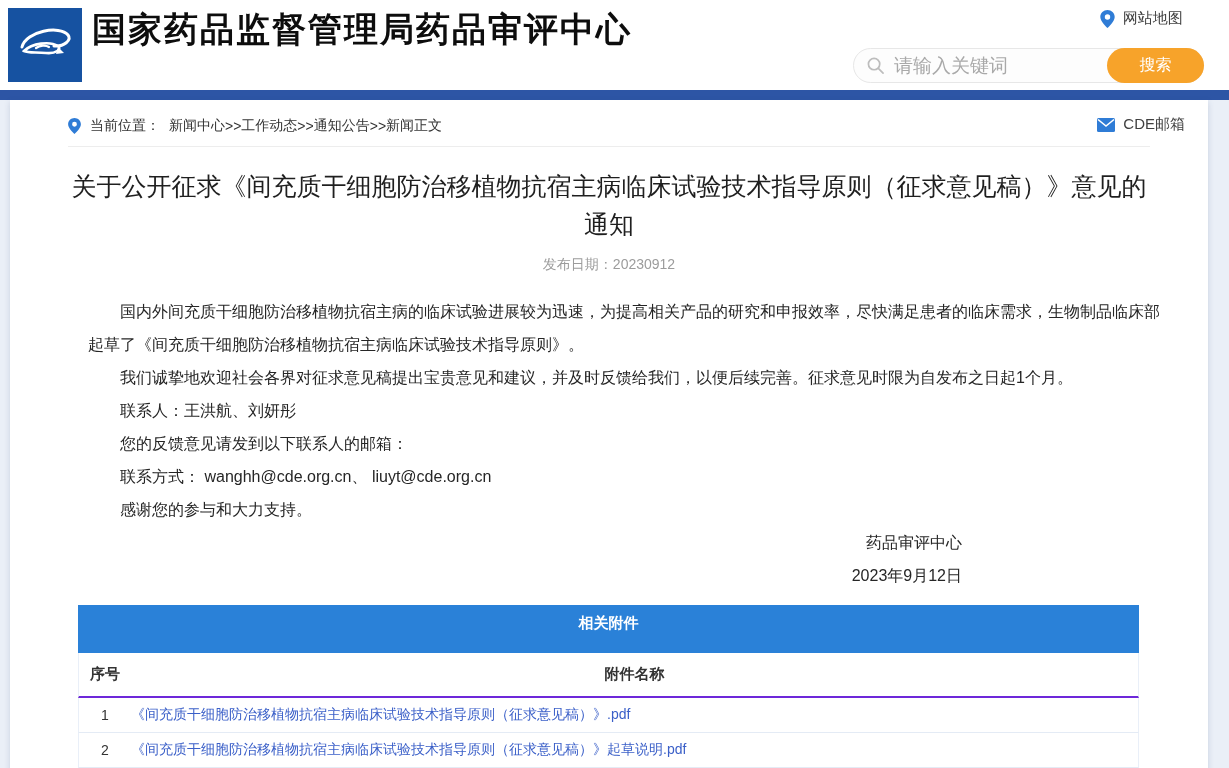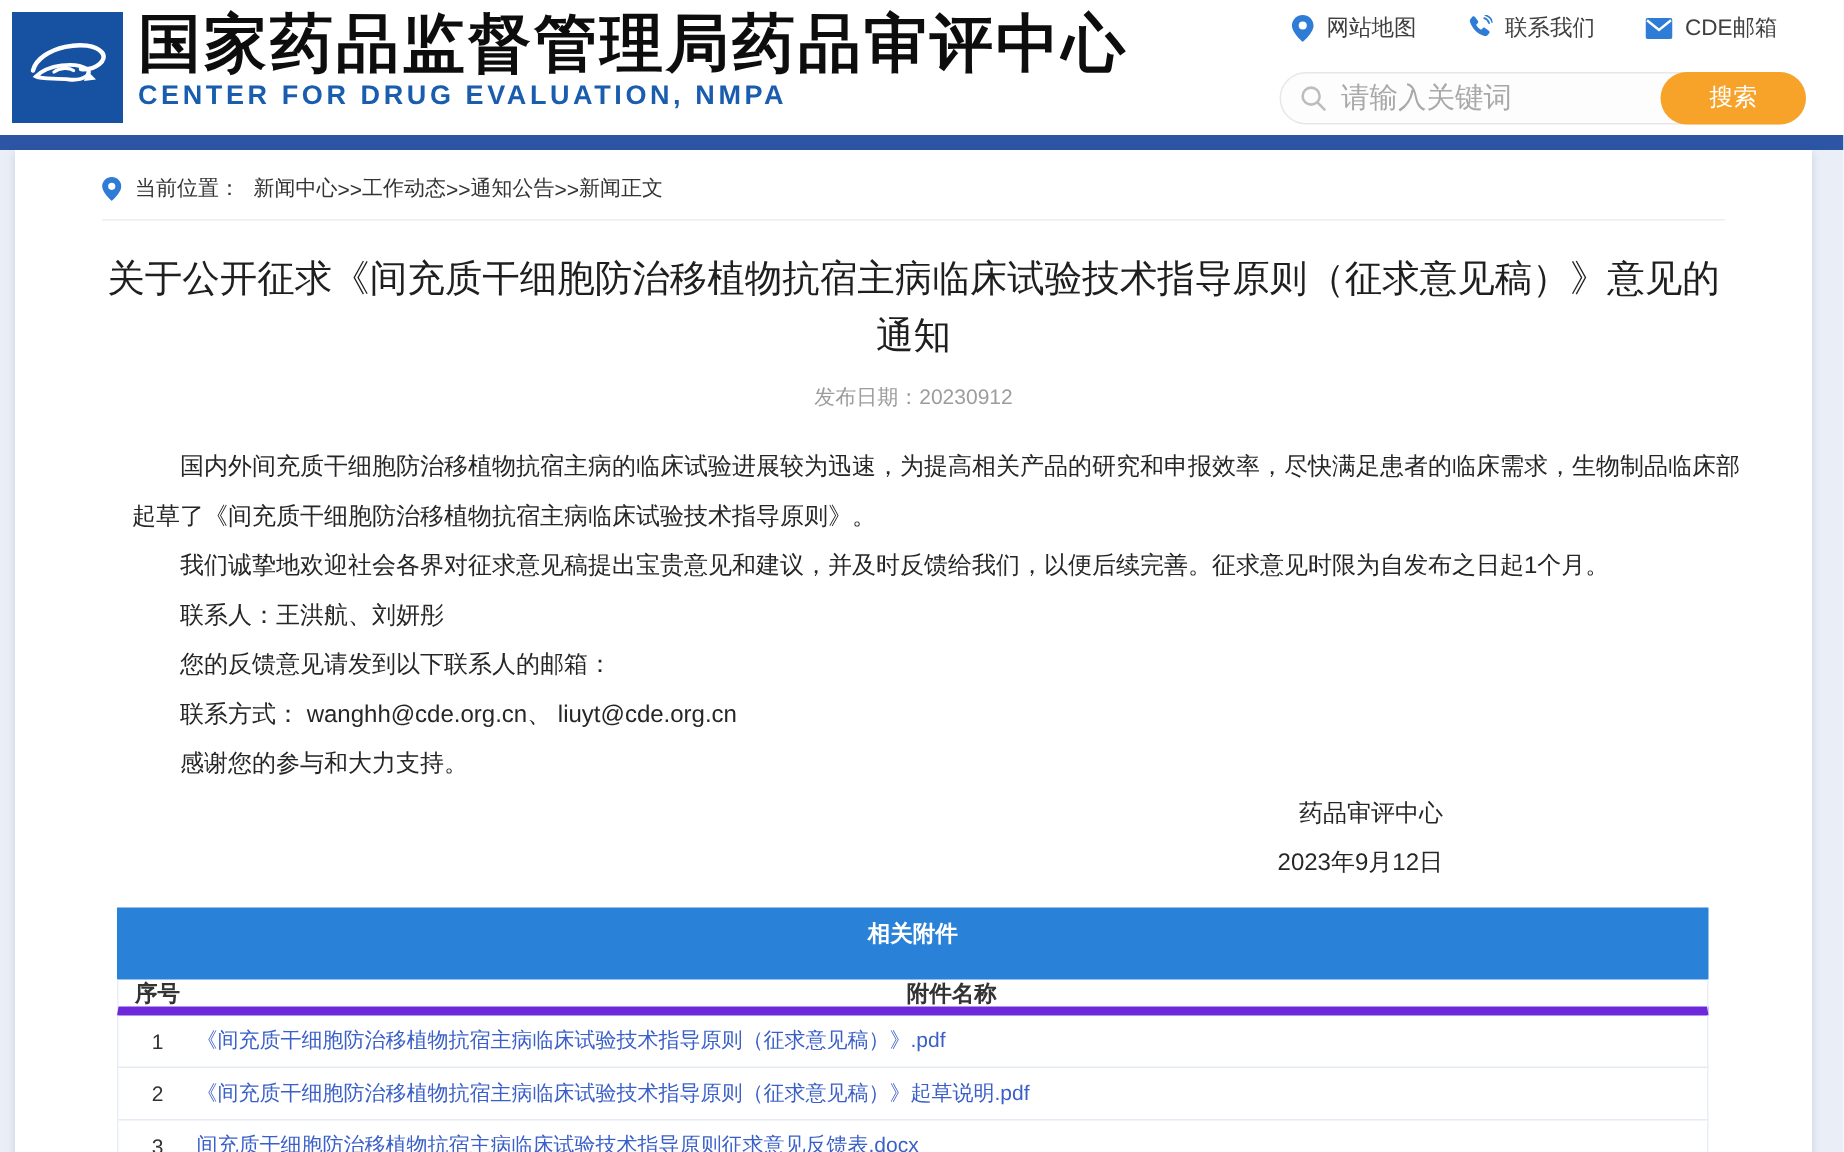--- a/index.html
+++ b/index.html
@@ -13,30 +13,30 @@
   }
 
   
   .header { position:relative; width:1229px; height:90px; background:#ffffff; }
   .logo {
     position:absolute; left:8px; top:8px; width:74px; height:74px;
     background:#1652a1; display:flex; align-items:center; justify-content:center;
   }
   .brand { position:absolute; left:92px; top:9px; }
   .brand-cn {
-    font-size:42px; font-weight:700; color:#0d0d0d; letter-spacing:2px;
+    font-size:34px; font-weight:700; color:#0d0d0d; letter-spacing:2px;
     line-height:40px; white-space:nowrap;
   }
   .brand-en {
     margin-top:4px; font-size:18px; font-weight:700; color:#1a5dae;
     letter-spacing:2.4px; white-space:nowrap;
   }
   .quick-links {
     position:absolute; top:9px; right:44px;
-    display:flex; align-items:center; gap:34px;
+    display:flex; align-items:center; gap:34px;flex-direction:column;
   }
   .quick-link { display:flex; align-items:center; gap:8px; cursor:pointer; }
   .quick-link .ql-label { font-size:15px; color:#404040; white-space:nowrap; }
 
   .search-wrap {
     position:absolute; top:48px; right:25px; width:351px; height:35px;
   }
   .search-pill {
     position:absolute; left:0; top:0; width:351px; height:35px;
     border:1px solid #e7e7e7; border-radius:18px; background:#fdfdfd;
@@ -90,22 +90,22 @@
   .signature { text-align:right; padding-right:198px; line-height:33px; font-size:16px; }
   .signature div { white-space:nowrap; }
 
   
   .attachments { margin:13px 0 0 68px; width:1061px; }
   .att-title {
     height:48px; line-height:36px; background:#2a81d8; color:#ffffff;
     text-align:center; font-size:15px; font-weight:700;
   }
   .att-cols {
-    display:flex; align-items:center; height:24px;
-    border-bottom:6px solid #6d28d9; font-size:15px; font-weight:700; color:#333;
+    display:flex; align-items:center; height:45px;
+    border-bottom:2px solid #6d28d9; font-size:15px; font-weight:700; color:#333;
     border-left:1px solid #e9eff8; border-right:1px solid #e9eff8;
   }
   .att-col-index { width:52px; text-align:center; }
   .att-col-name { flex:1; text-align:center; }
   .att-row {
     display:flex; align-items:center; height:35px;
     border-bottom:1px solid #e4ebf5; font-size:14px;
     border-left:1px solid #e9eff8; border-right:1px solid #e9eff8;
   }
   .att-row-index { width:52px; text-align:center; color:#333; }
@@ -119,21 +119,20 @@
   <div class="logo">
     <svg width="58" height="48" viewBox="0 0 58 48">
       <path d="M6 26 C10 10, 44 4, 52 14 C56 19, 48 26, 38 25" fill="none" stroke="#ffffff" stroke-width="3" stroke-linecap="round"></path>
       <path d="M8 30 C16 22, 34 20, 42 25 C46 28, 40 33, 30 32 C20 31, 12 32, 8 30 Z" fill="none" stroke="#ffffff" stroke-width="2.6" stroke-linecap="round"></path>
       <path d="M20 27 C24 24, 30 24, 33 26" fill="none" stroke="#ffffff" stroke-width="2.2" stroke-linecap="round"></path>
       <path d="M42 26 L48 32 L40 33 Z" fill="#ffffff"></path>
     </svg>
   </div>
   <div class="brand">
     <div class="brand-cn">国家药品监督管理局药品审评中心</div>
-    <div class="brand-en">CENTER FOR DRUG EVALUATION, NMPA</div>
   </div>
 
   <div class="quick-links">
     <div class="quick-link">
       <svg width="15" height="18" viewBox="0 0 16 20">
         <path d="M8 0C3.6 0 0 3.5 0 7.8 0 13.2 8 20 8 20s8-6.8 8-12.2C16 3.5 12.4 0 8 0zm0 10.8a3 3 0 1 1 0-6 3 3 0 0 1 0 6z" fill="#2f7cd6"></path>
       </svg>
       <span class="ql-label">网站地图</span>
     </div>
     <div class="quick-link">

